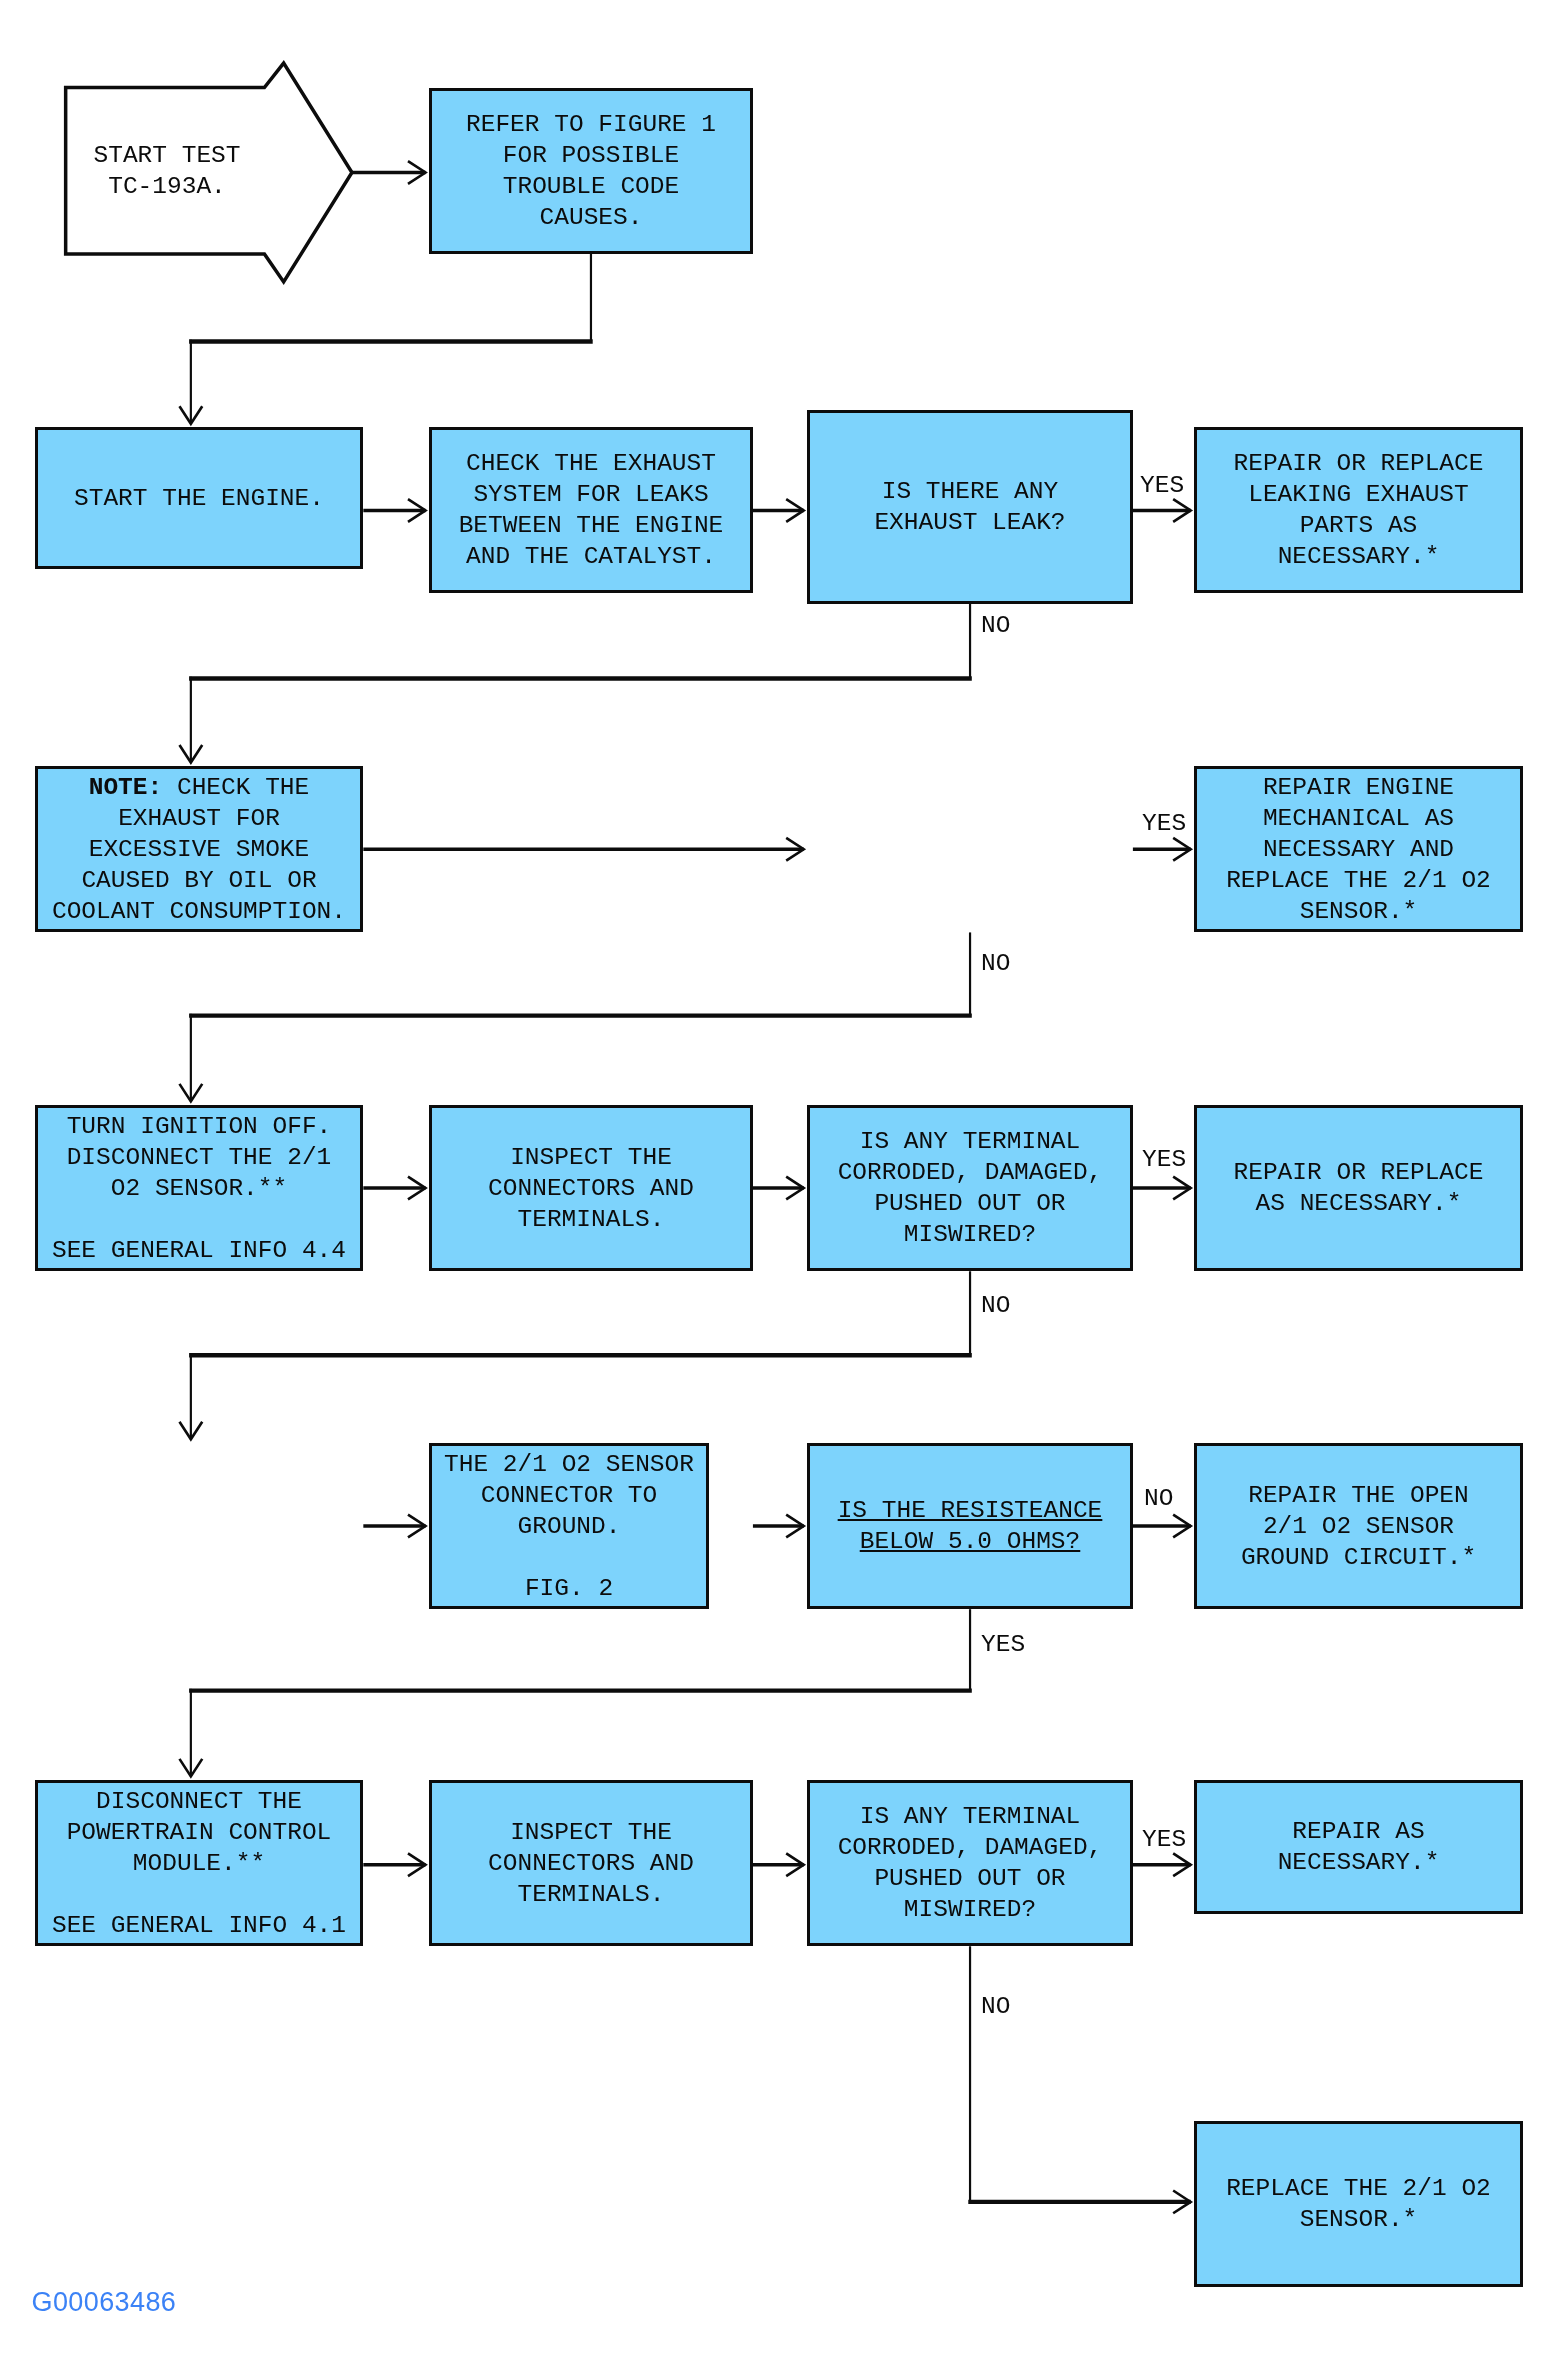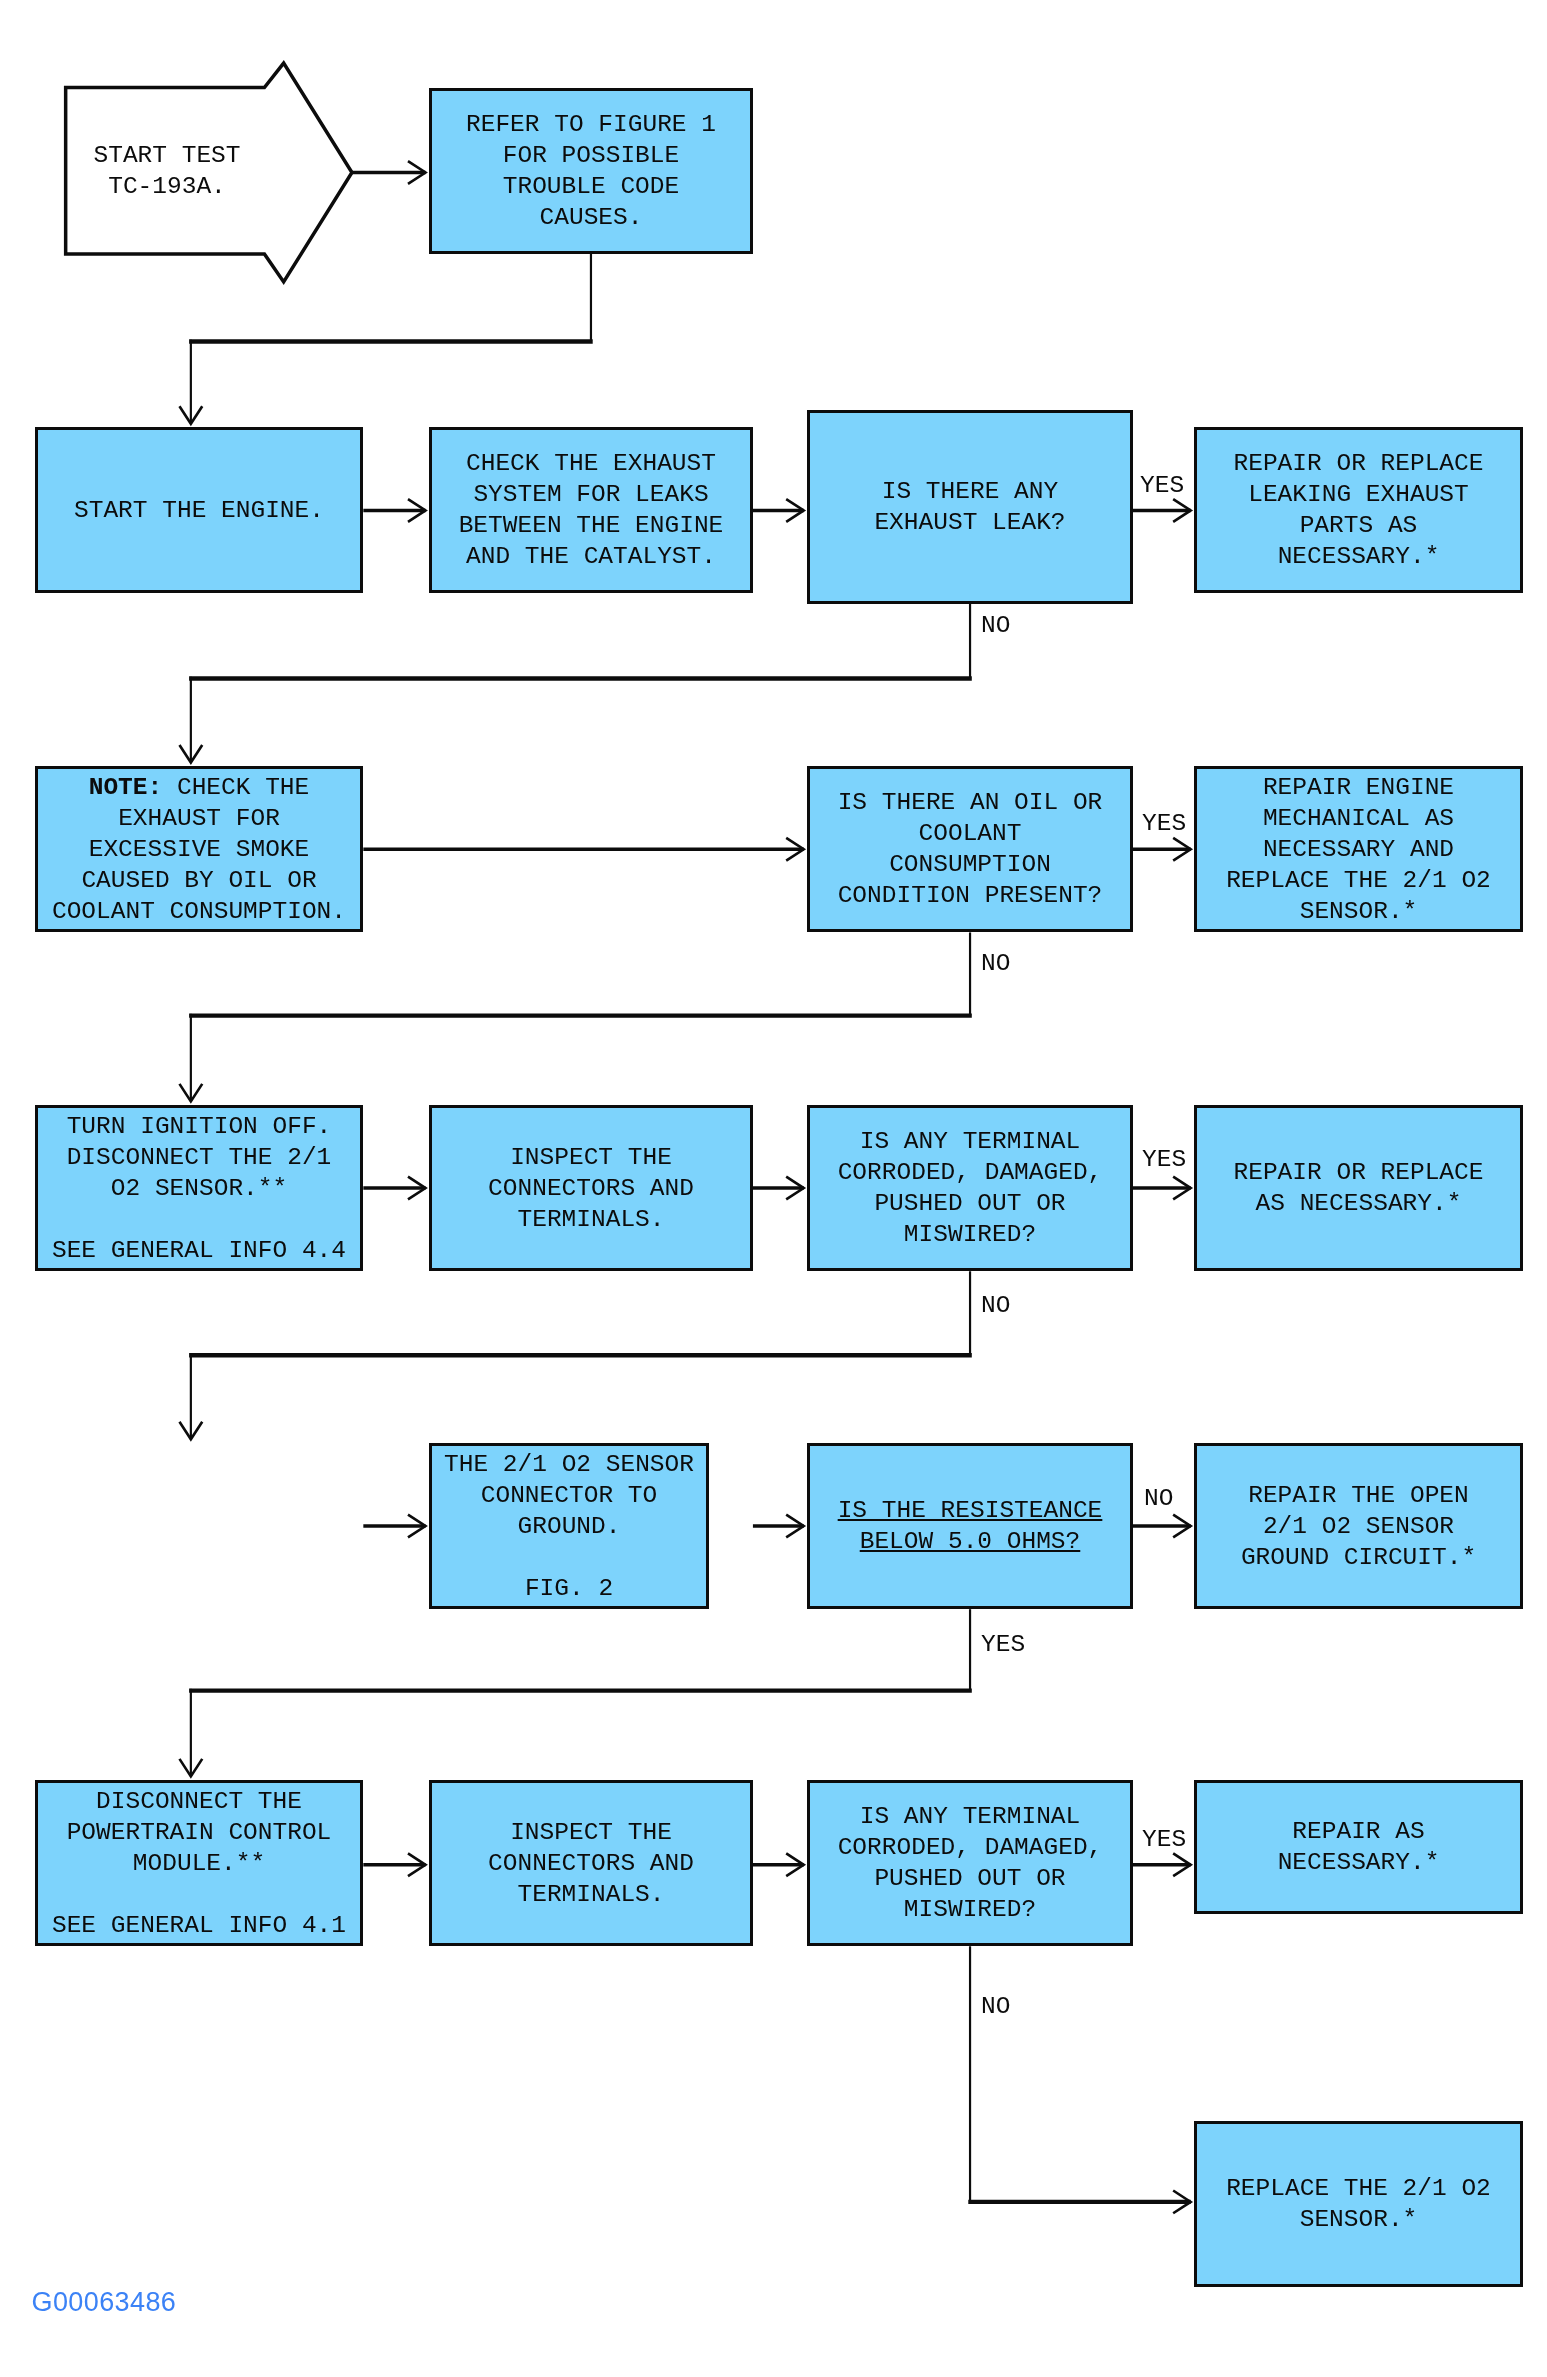--- a/index.html
+++ b/index.html
@@ -87,43 +87,39 @@
   </svg>
 
   <div class="ghost" style="left:68px;top:91px;width:198px;height:159px;">START TEST
 TC-193A.</div>
 
   <div class="box" style="left:429px;top:88px;width:324px;height:166px;">REFER TO FIGURE 1
 FOR POSSIBLE
 TROUBLE CODE
 CAUSES.</div>
 
-  <div class="box" style="left:35px;top:427px;width:328px;height:166px;">START THE ENGINE.</div>
+  <div class="box" style="left:35px;top:427px;width:328px;height:142px;">START THE ENGINE.</div>
   <div class="box" style="left:429px;top:427px;width:324px;height:166px;">CHECK THE EXHAUST
 SYSTEM FOR LEAKS
 BETWEEN THE ENGINE
 AND THE CATALYST.</div>
   <div class="box" style="left:807px;top:410px;width:326px;height:194px;">IS THERE ANY
 EXHAUST LEAK?</div>
   <div class="box" style="left:1194px;top:427px;width:329px;height:166px;">REPAIR OR REPLACE
 LEAKING EXHAUST
 PARTS AS
 NECESSARY.*</div>
   <div class="lbl" style="left:1140px;top:473px;">YES</div>
   <div class="lbl" style="left:981px;top:613px;">NO</div>
 
   <div class="box" style="left:35px;top:766px;width:328px;height:166px;"><span><b>NOTE:</b><span> CHECK THE
 EXHAUST FOR
 EXCESSIVE SMOKE
 CAUSED BY OIL OR
 COOLANT CONSUMPTION.</span></span></div>
-  <div class="box" style="left:807px;top:766px;width:326px;height:166px;">IS THERE AN OIL OR
-COOLANT
-CONSUMPTION
-CONDITION PRESENT?</div>
   <div class="box" style="left:1194px;top:766px;width:329px;height:166px;">REPAIR ENGINE
 MECHANICAL AS
 NECESSARY AND
 REPLACE THE 2/1 O2
 SENSOR.*</div>
   <div class="lbl" style="left:1142px;top:811px;">YES</div>
   <div class="lbl" style="left:981px;top:951px;">NO</div>
 
   <div class="box" style="left:35px;top:1105px;width:328px;height:166px;font-family:Liberation Mono, monospace;">TURN IGNITION OFF.
 DISCONNECT THE 2/1

